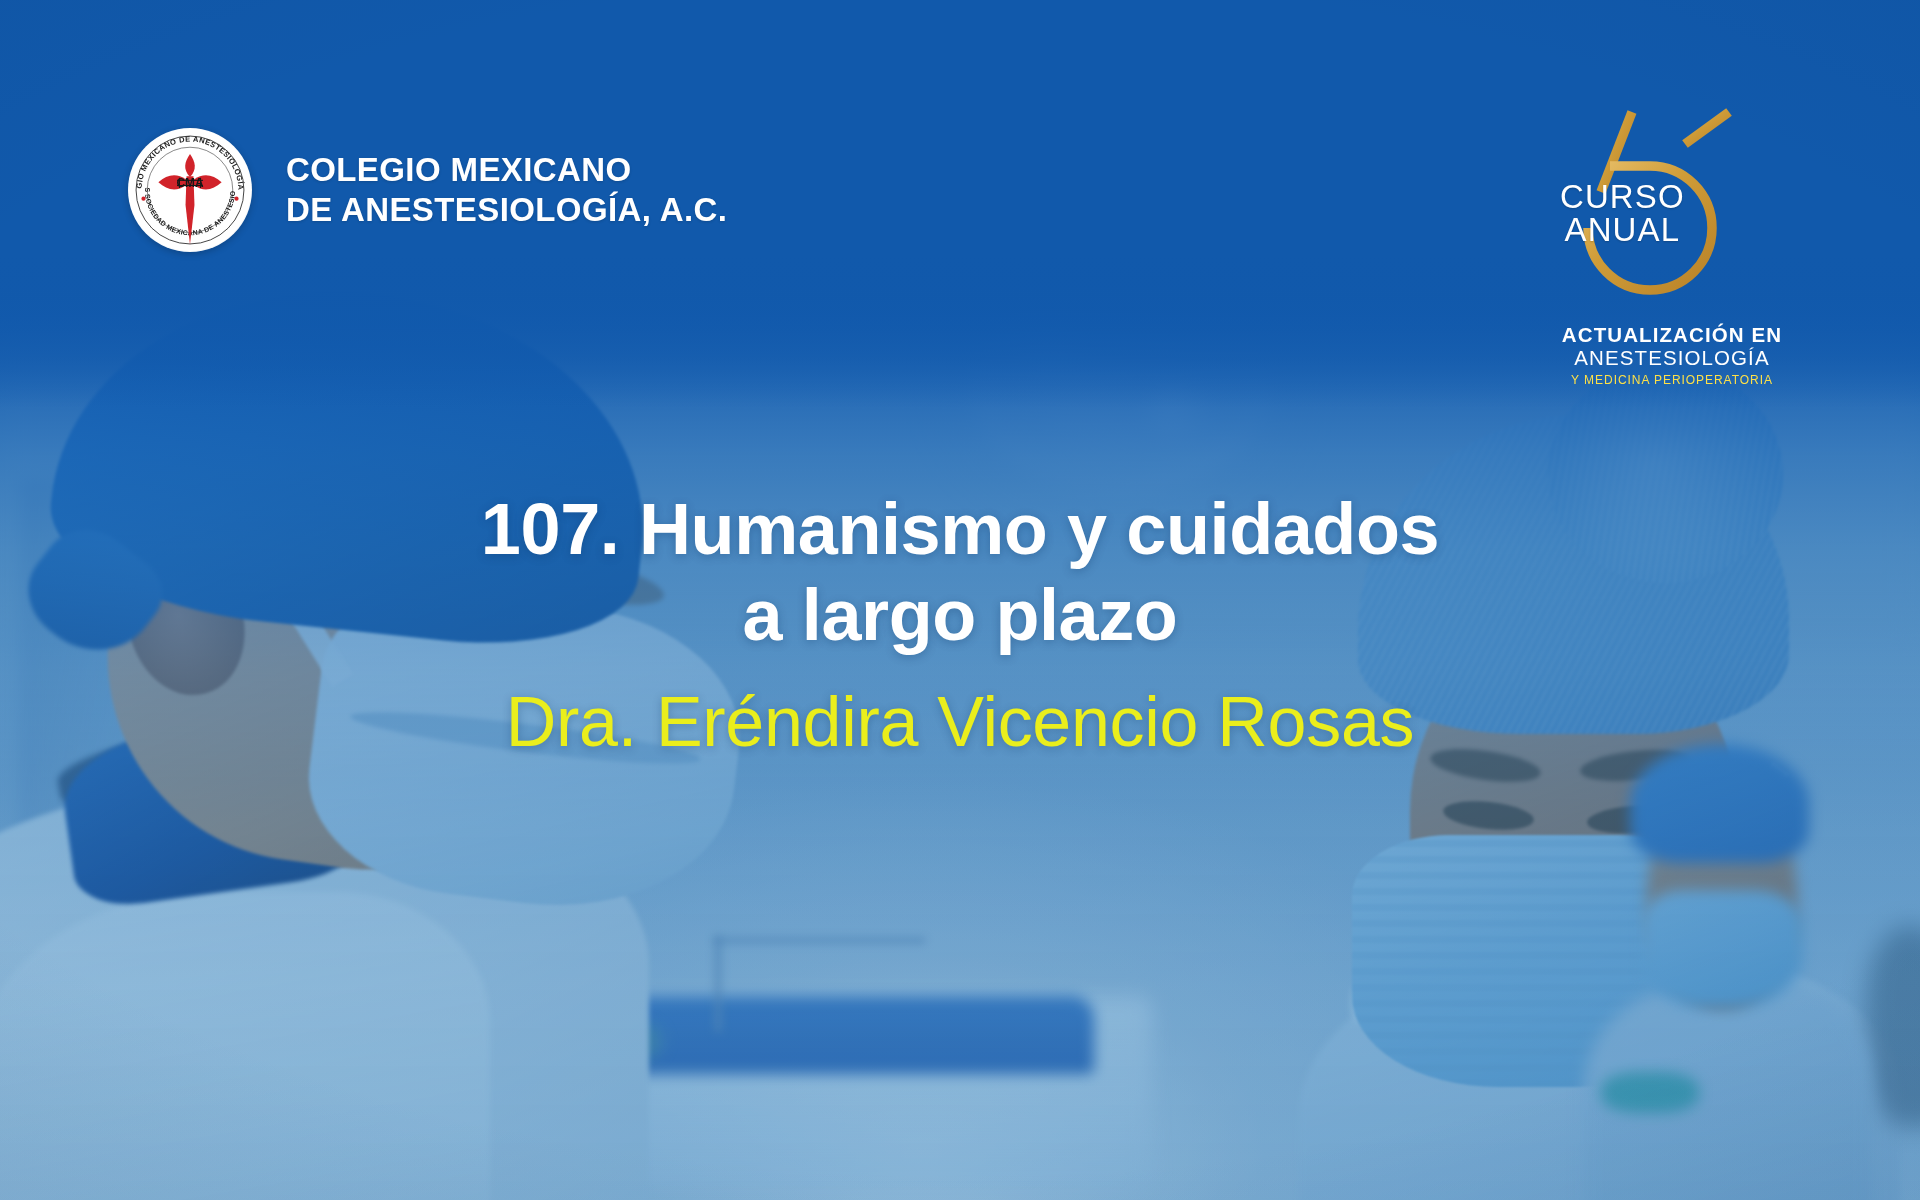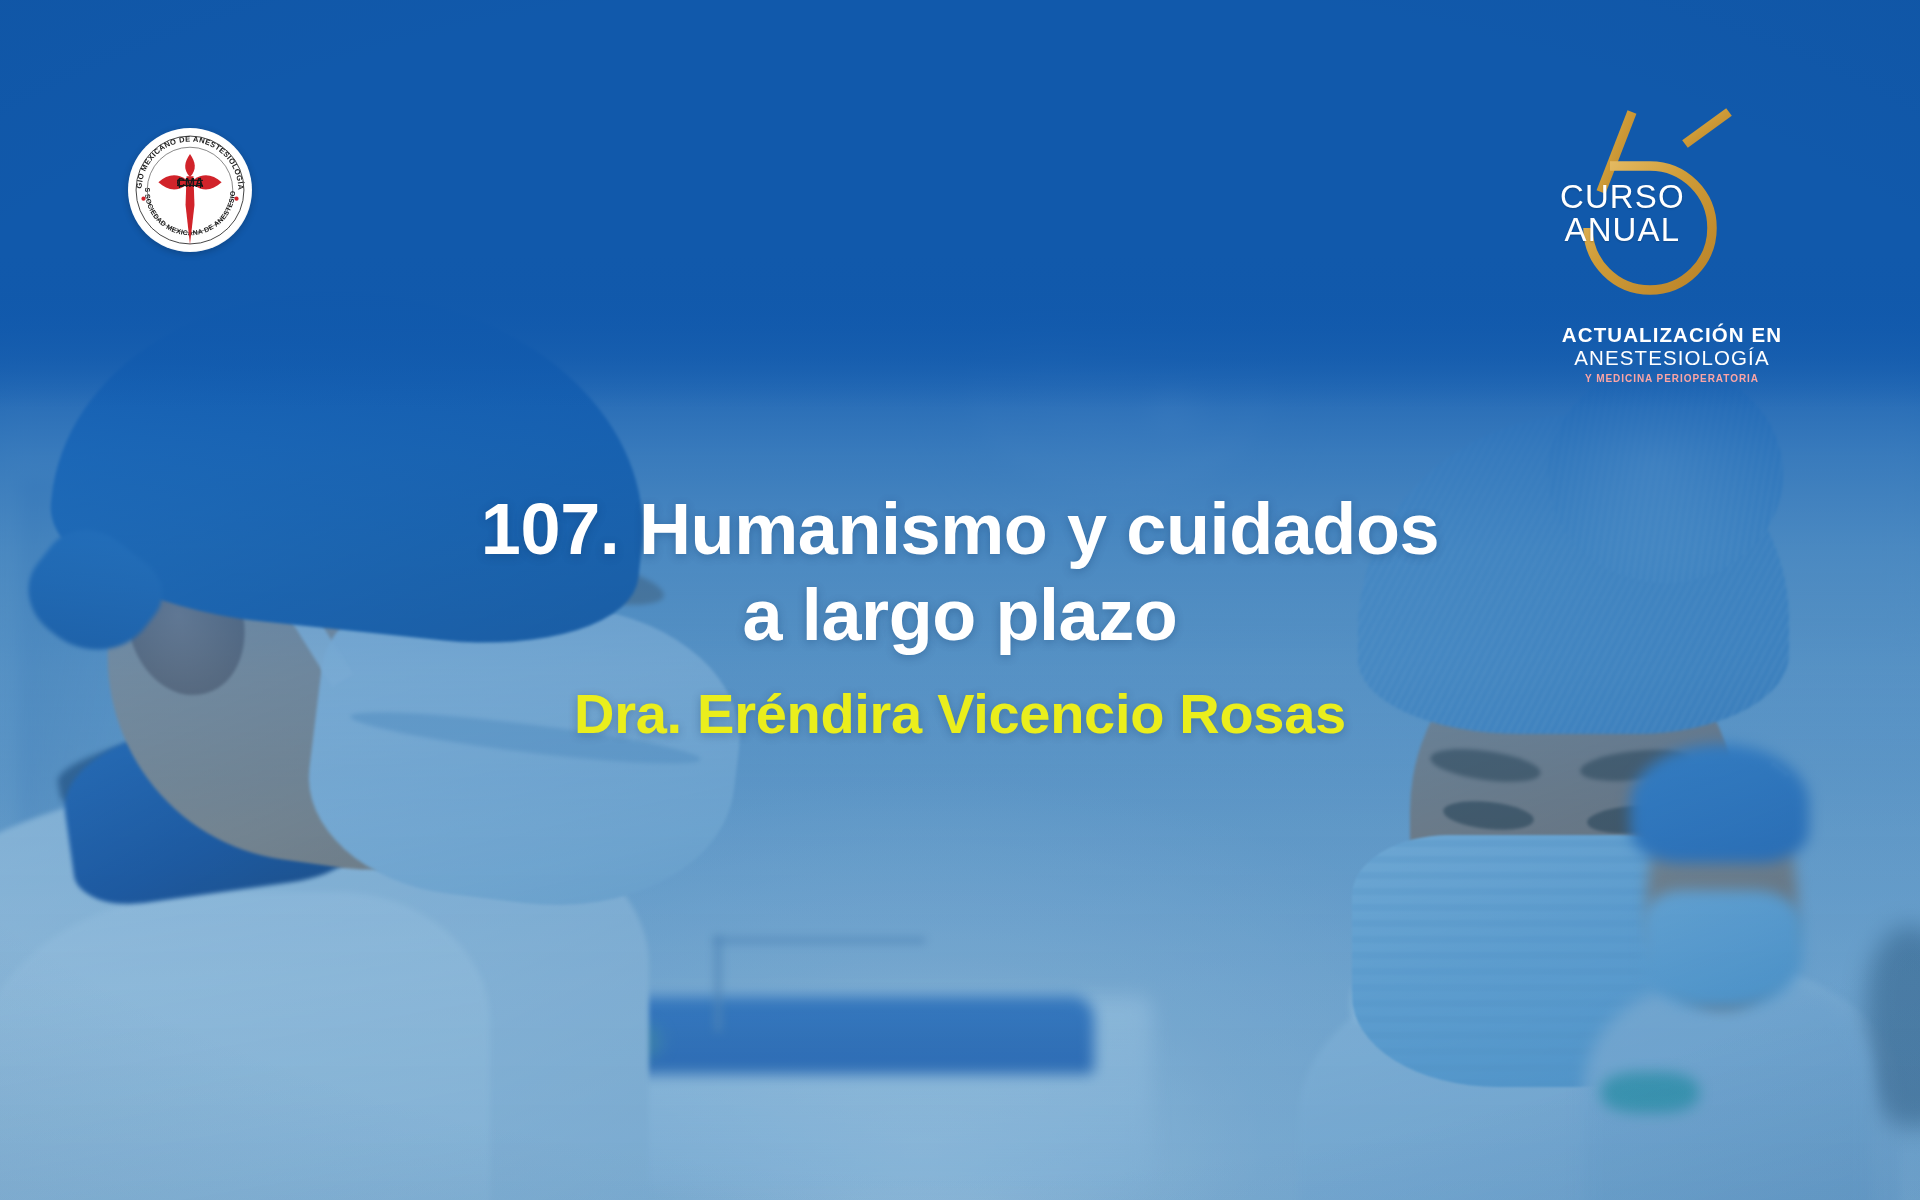--- a/index.html
+++ b/index.html
@@ -389,40 +389,40 @@
     text-shadow:0 1px 2px rgba(0,0,0,.2);
   }
   .sub51 { text-align:center; margin-top:6px; }
   .sub51 .l1 {
     color:#fff; font-weight:700; font-size:20.5px; letter-spacing:1.1px; line-height:1.12;
   }
   .sub51 .l2 {
     color:#fff; font-weight:400; font-size:20.5px; letter-spacing:1.1px; line-height:1.12;
   }
   .sub51 .l3 {
-    color:#fca5a5; font-weight:700; font-size:10px; letter-spacing:.95px; margin-top:3px;
+    color:#fde047; font-weight:400; font-size:12px; letter-spacing:.95px; margin-top:3px;
   }
 
   
   .titleblock {
     position:absolute; left:0; right:0; top:486px;
     text-align:center;
     padding:0 64px;
   }
   .ttl {
     color:#ffffff;
     font-size:72px; font-weight:700; line-height:1.20;
     letter-spacing:-.4px;
     text-shadow:0 2px 10px rgba(10,45,92,.30);
     white-space:pre-line;
   }
   .speaker {
     margin-top:22px;
     color:#eaee1c;
-    font-size:56px; font-weight:700; line-height:1.18;
+    font-size:70px; font-weight:400; line-height:1.18;
     letter-spacing:-.3px;
     text-shadow:0 2px 10px rgba(10,45,92,.30);
   }
 </style>
 </head>
 <body>
 
 <div class="slide">
 
   <div class="photo">
@@ -517,20 +517,22 @@
         <g stroke="#161616" stroke-width="0.85" fill="none">
           <line x1="39.5" y1="42.2" x2="60.5" y2="42.2"></line>
           <line x1="39.5" y1="46.4" x2="60.5" y2="46.4"></line>
           <line x1="41.5" y1="40.2" x2="41.5" y2="48.4"></line>
           <line x1="58.5" y1="40.2" x2="58.5" y2="48.4"></line>
         </g>
         <text x="50" y="47.6" text-anchor="middle" font-family="Liberation Sans, sans-serif" font-size="9.6" font-weight="700" fill="#161616">CMA</text>
       </svg>
     </div>
 
+    <div class="cma-words">COLEGIO MEXICANO
+DE ANESTESIOLOGÍA, A.C.</div>
   </div>
 
   <div class="hdr-right">
 
     <div class="mark51">
       <svg viewBox="0 0 236 218" aria-hidden="true">
         <defs>
           <linearGradient id="gold" x1="0" y1="0" x2="1" y2="1">
             <stop offset="0%" stop-color="#e8c06a"></stop>
             <stop offset="42%" stop-color="#cf9c38"></stop>

